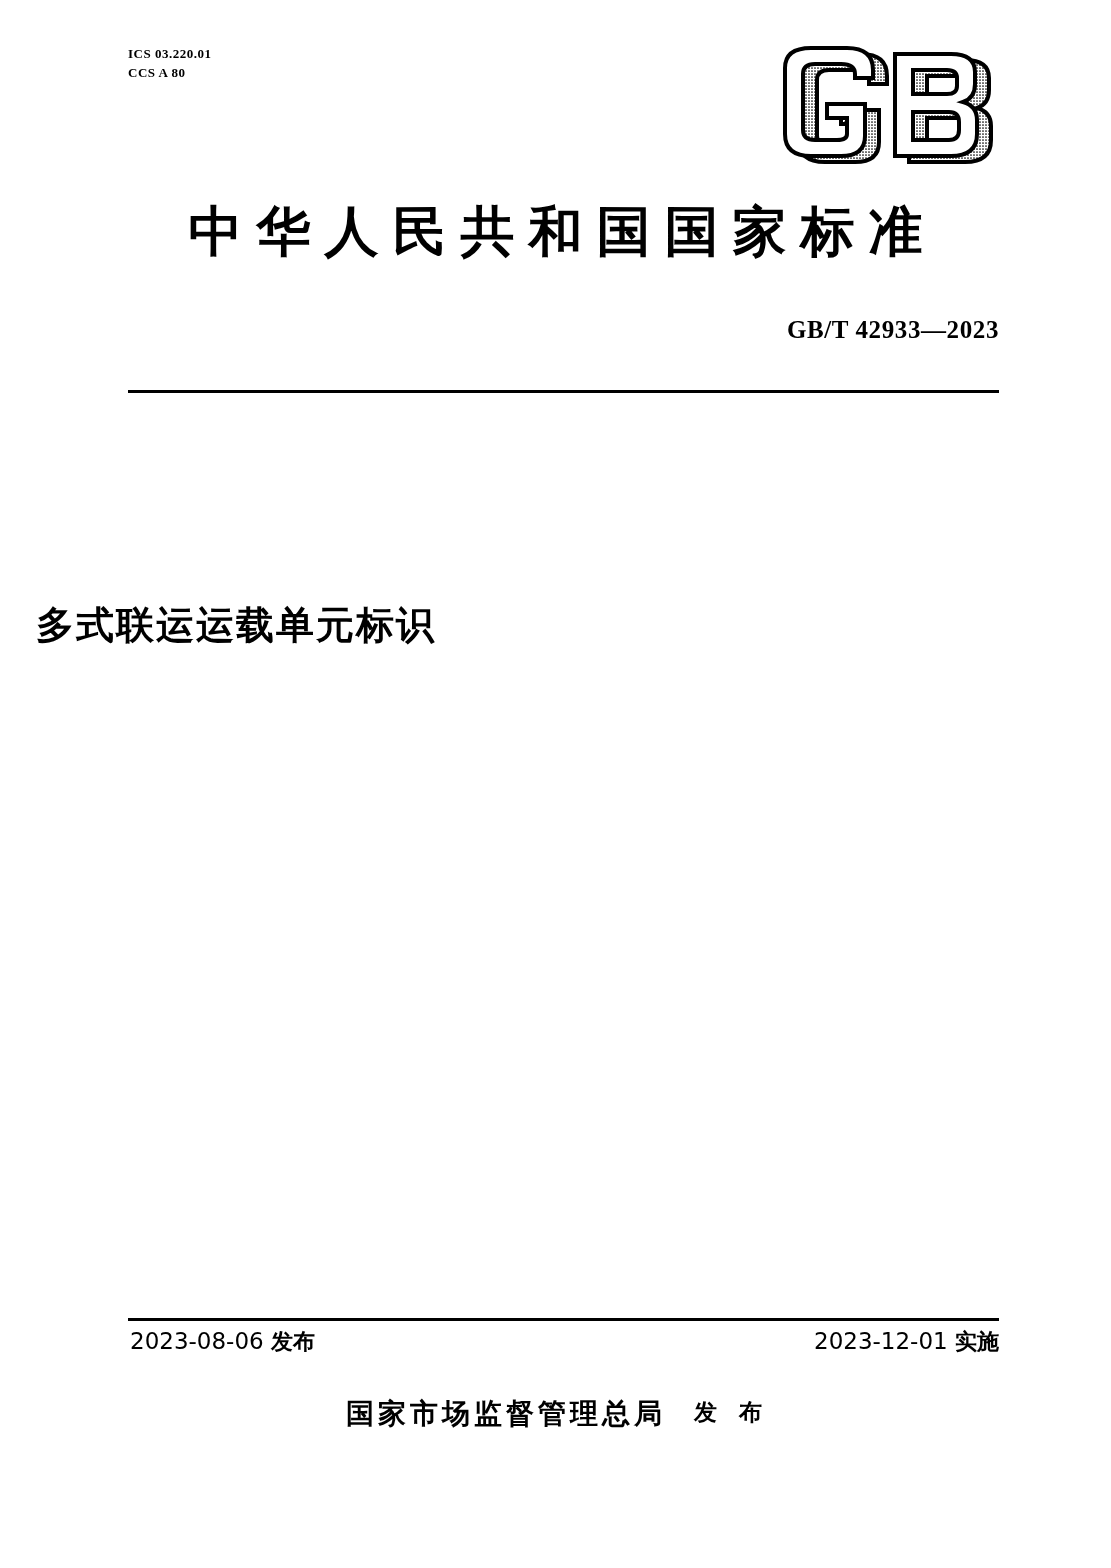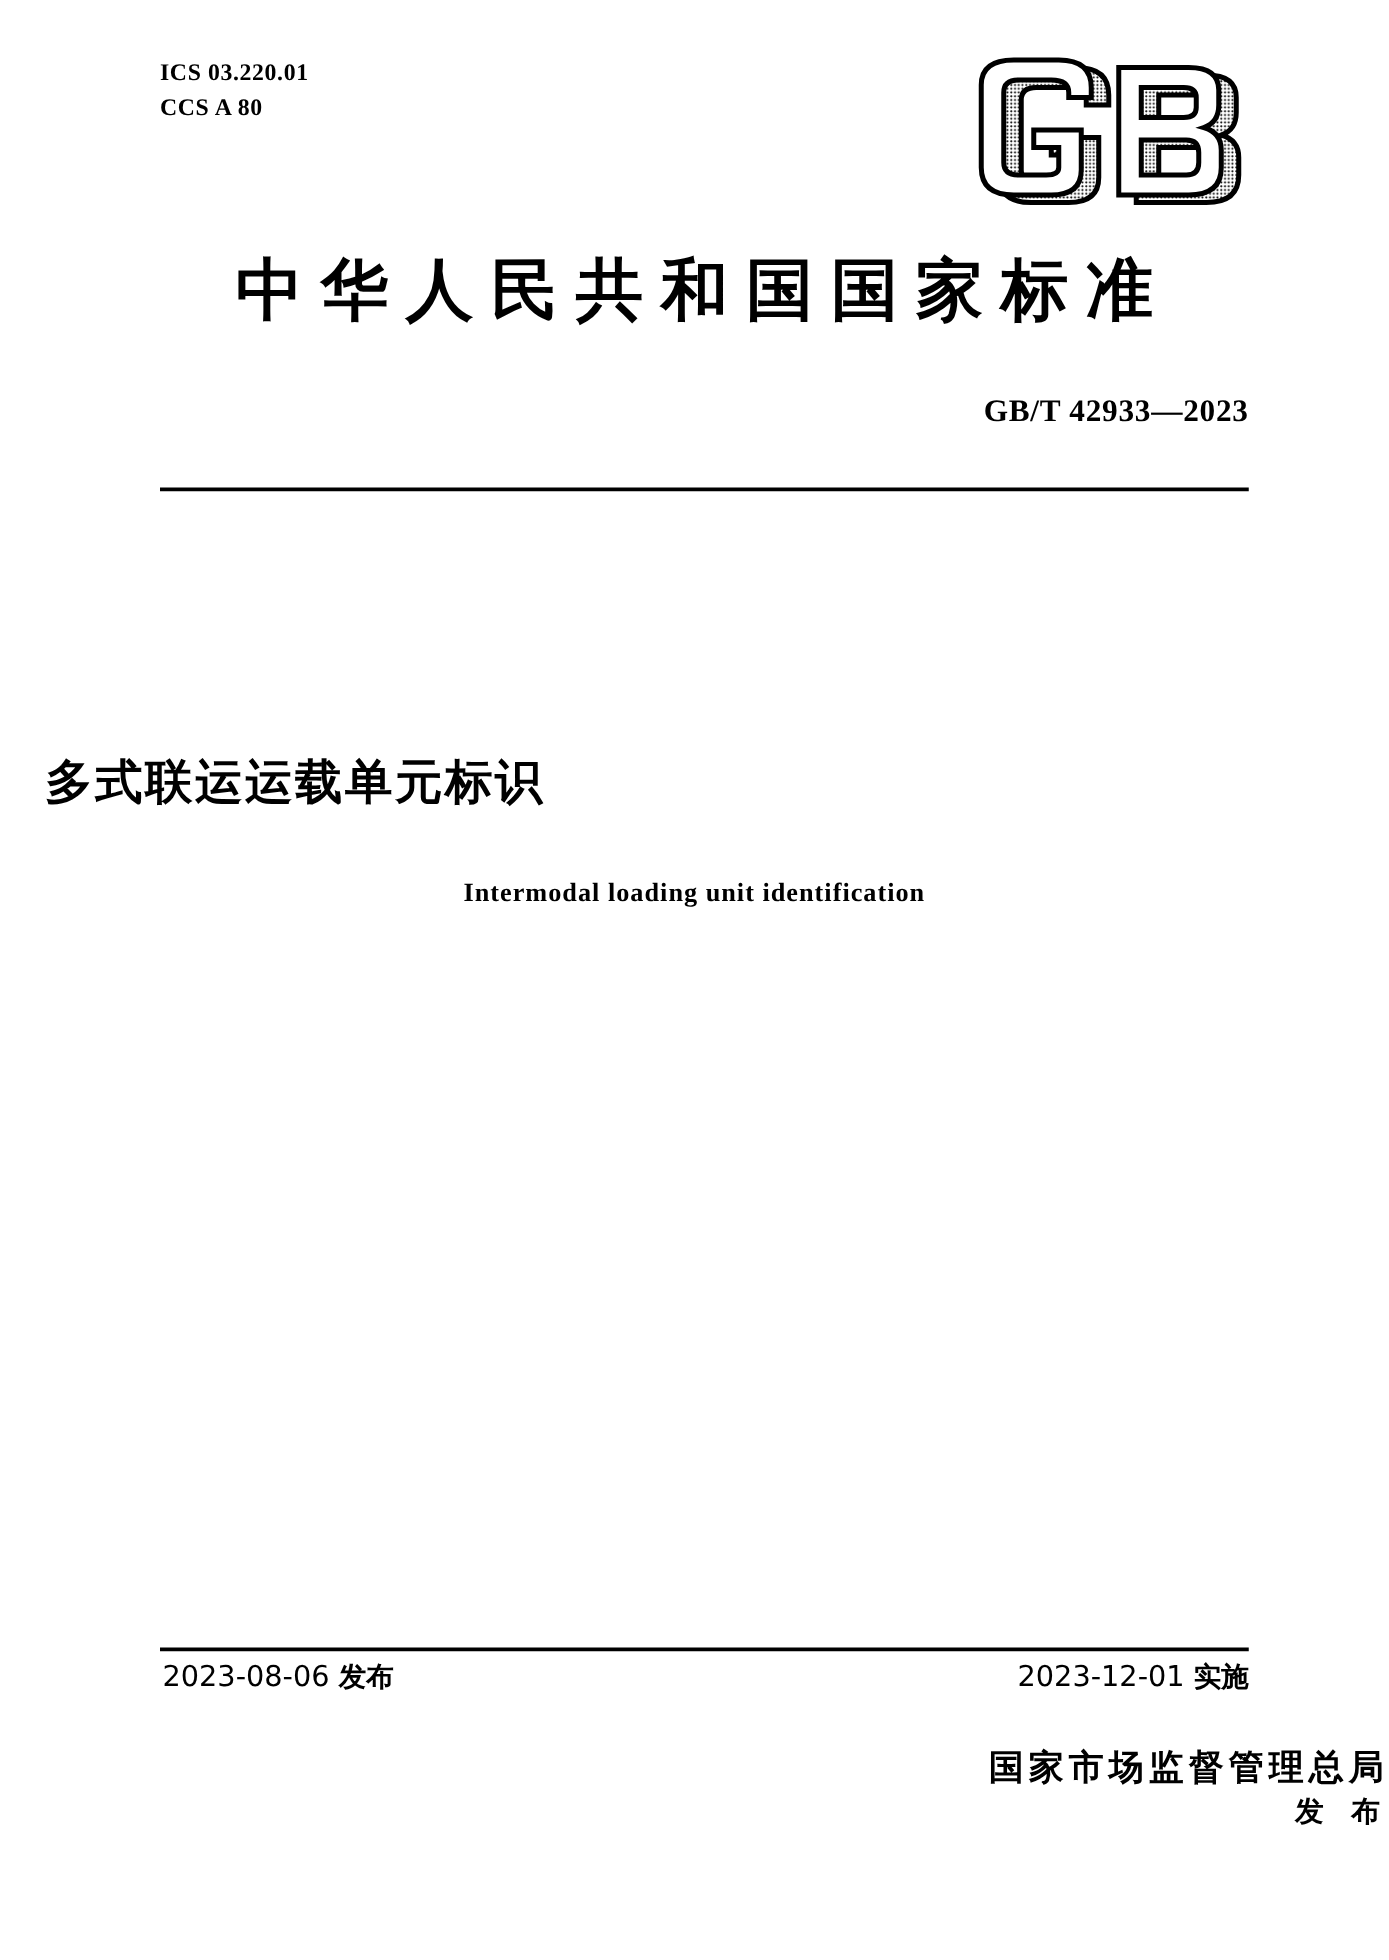--- a/index.html
+++ b/index.html
@@ -24,21 +24,21 @@
   
   .codes {
     position: absolute;
     left: 128px;
     top: 45px;
     line-height: 1.45;
   }
   .codes .code-line {
     font-family: "Liberation Serif", serif;
     font-weight: bold;
-    font-size: 19px;
+    font-size: 13px;
     letter-spacing: 0.5px;
     white-space: nowrap;
   }
 
   
   .gb-logo {
     position: absolute;
     right: 112px;
     top: 40px;
     width: 230px;
@@ -145,21 +145,20 @@
 
   
   .publisher {
     position: absolute;
     left: 0;
     right: 0;
     top: 1394px;
     display: flex;
     justify-content: center;
     align-items: flex-end;
-    flex-direction: column;
   }
   .publisher-names {
     font-family: "DejaVu Serif", serif;
     font-weight: bold;
     font-size: 28px;
     letter-spacing: 4px;
     text-indent: 4px;
     line-height: 1.42;
     text-align: center;
     white-space: nowrap;
@@ -207,21 +206,20 @@
   </div>
 
   <div class="cn-standard-title">中华人民共和国国家标准</div>
 
   <div class="std-number">GB/T 42933—2023</div>
 
   <div class="rule-top"></div>
   <div class="rule-bottom"></div>
 
   <div class="doc-title-cn">多式联运运载单元标识</div>
-  <div class="doc-title-en">Intermodal loading unit identification</div>
 
   <div class="date-issue">
     <span>2023-08-06</span>
     <span class="date-label">发布</span>
   </div>
   <div class="date-impl">
     <span>2023-12-01</span>
     <span class="date-label">实施</span>
   </div>
 

